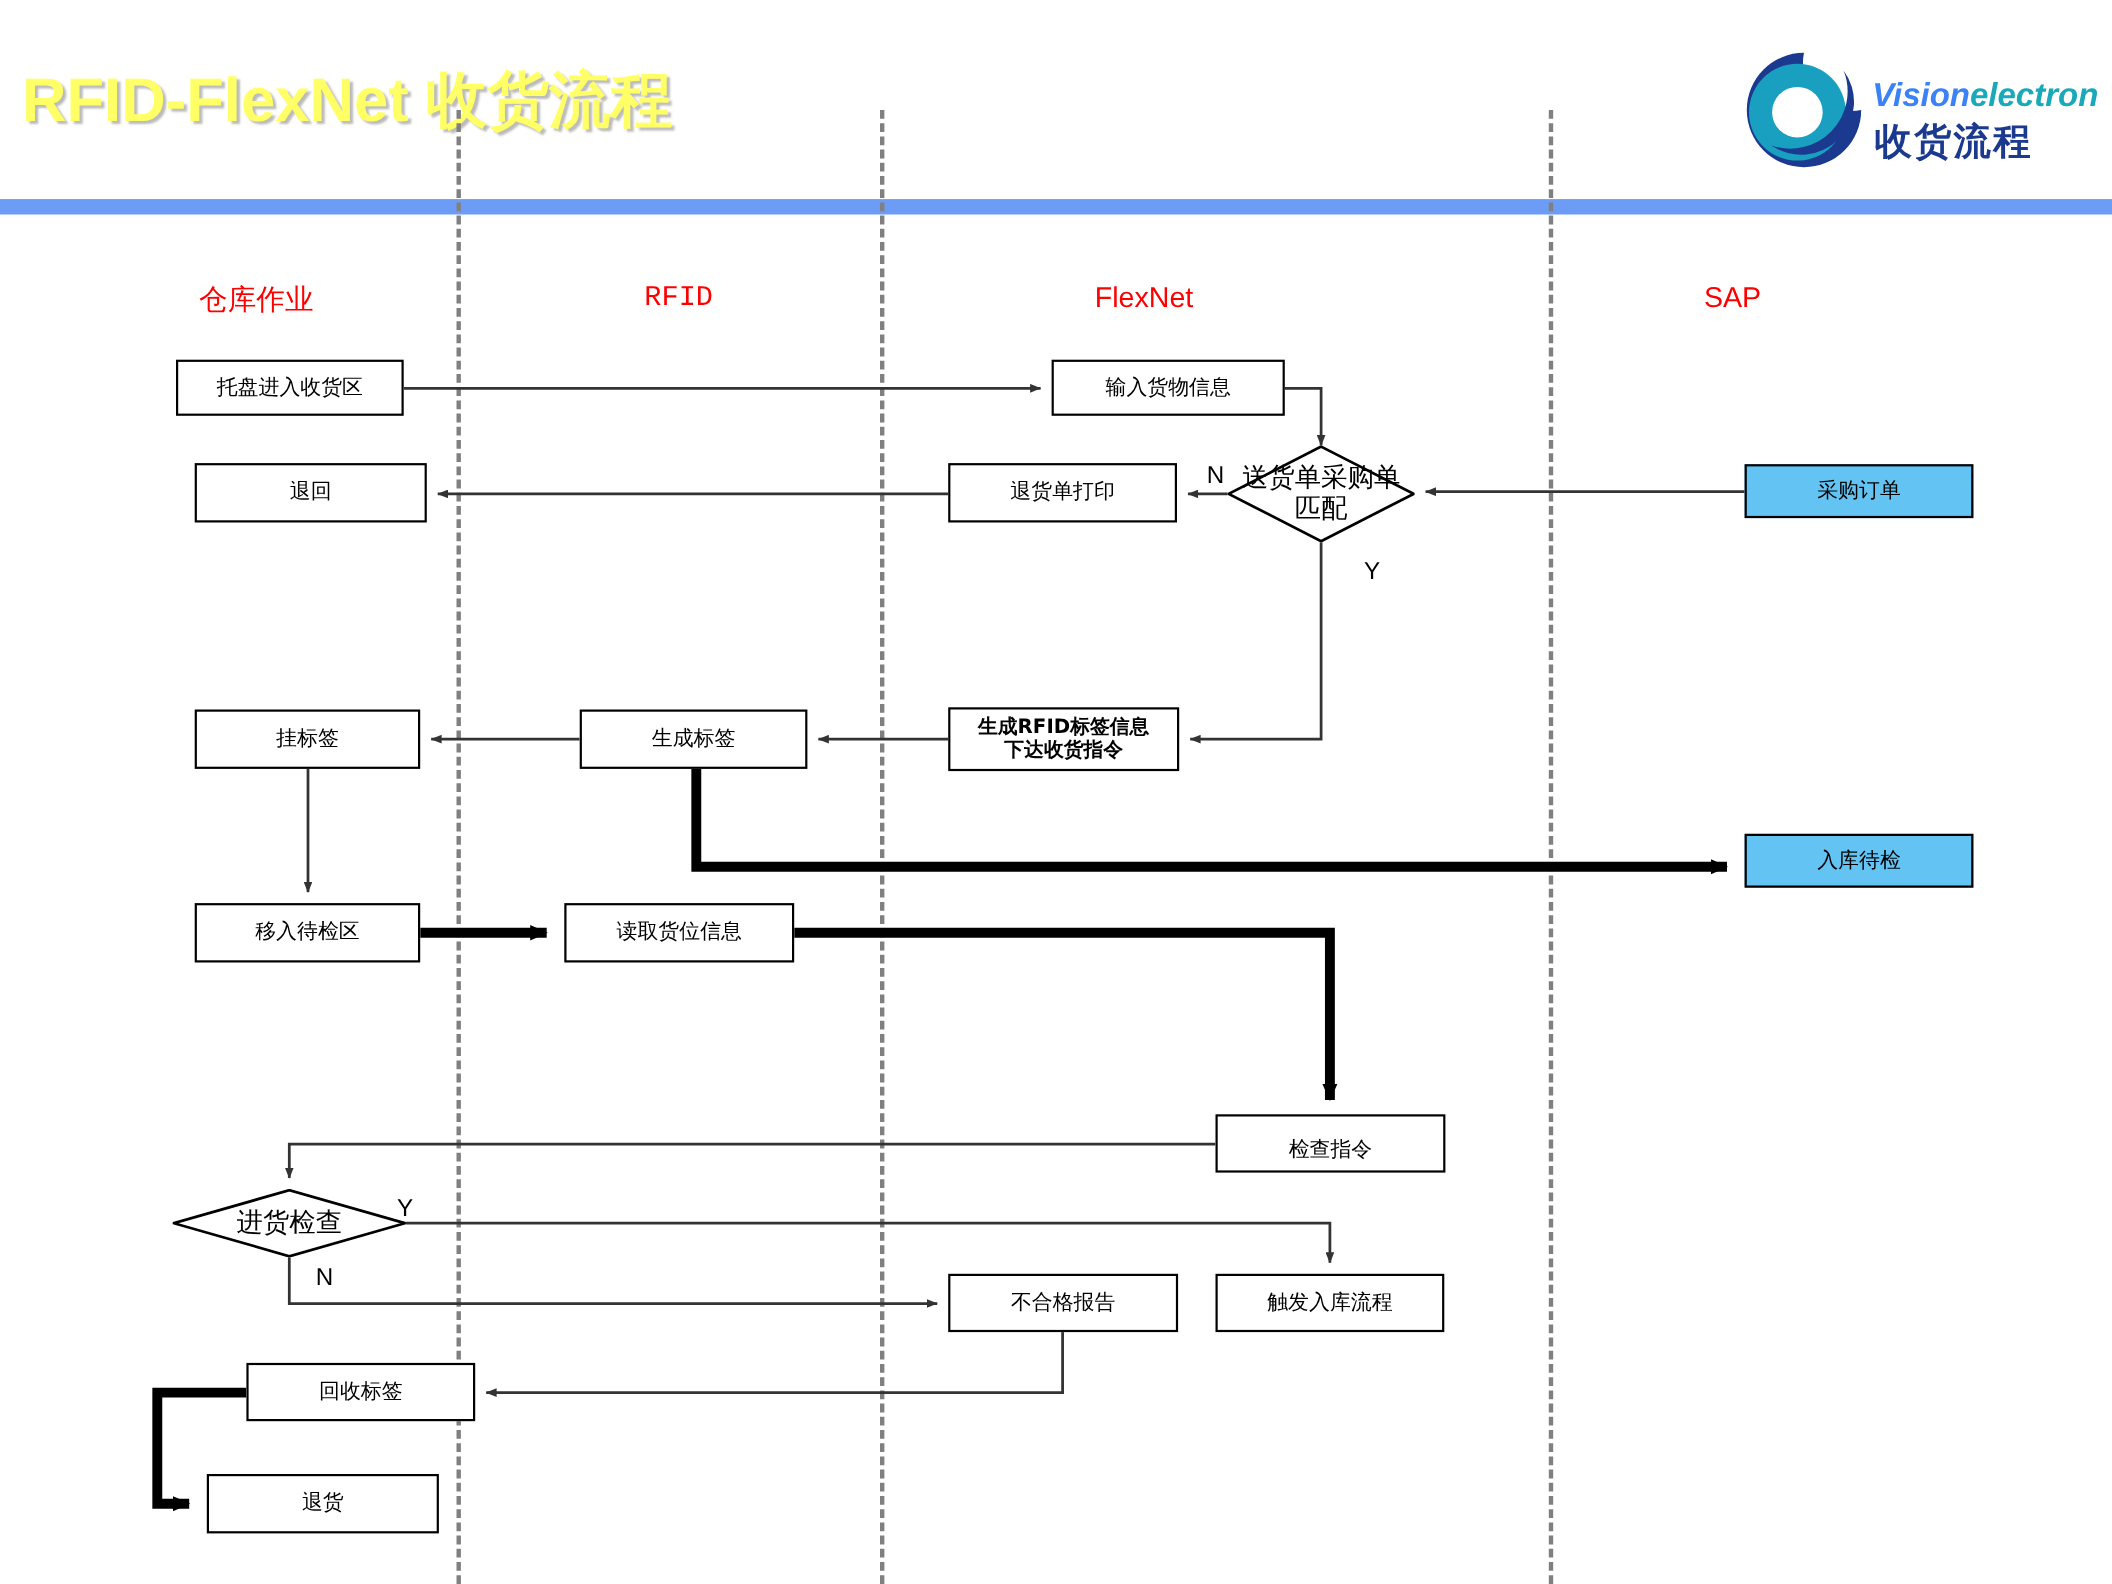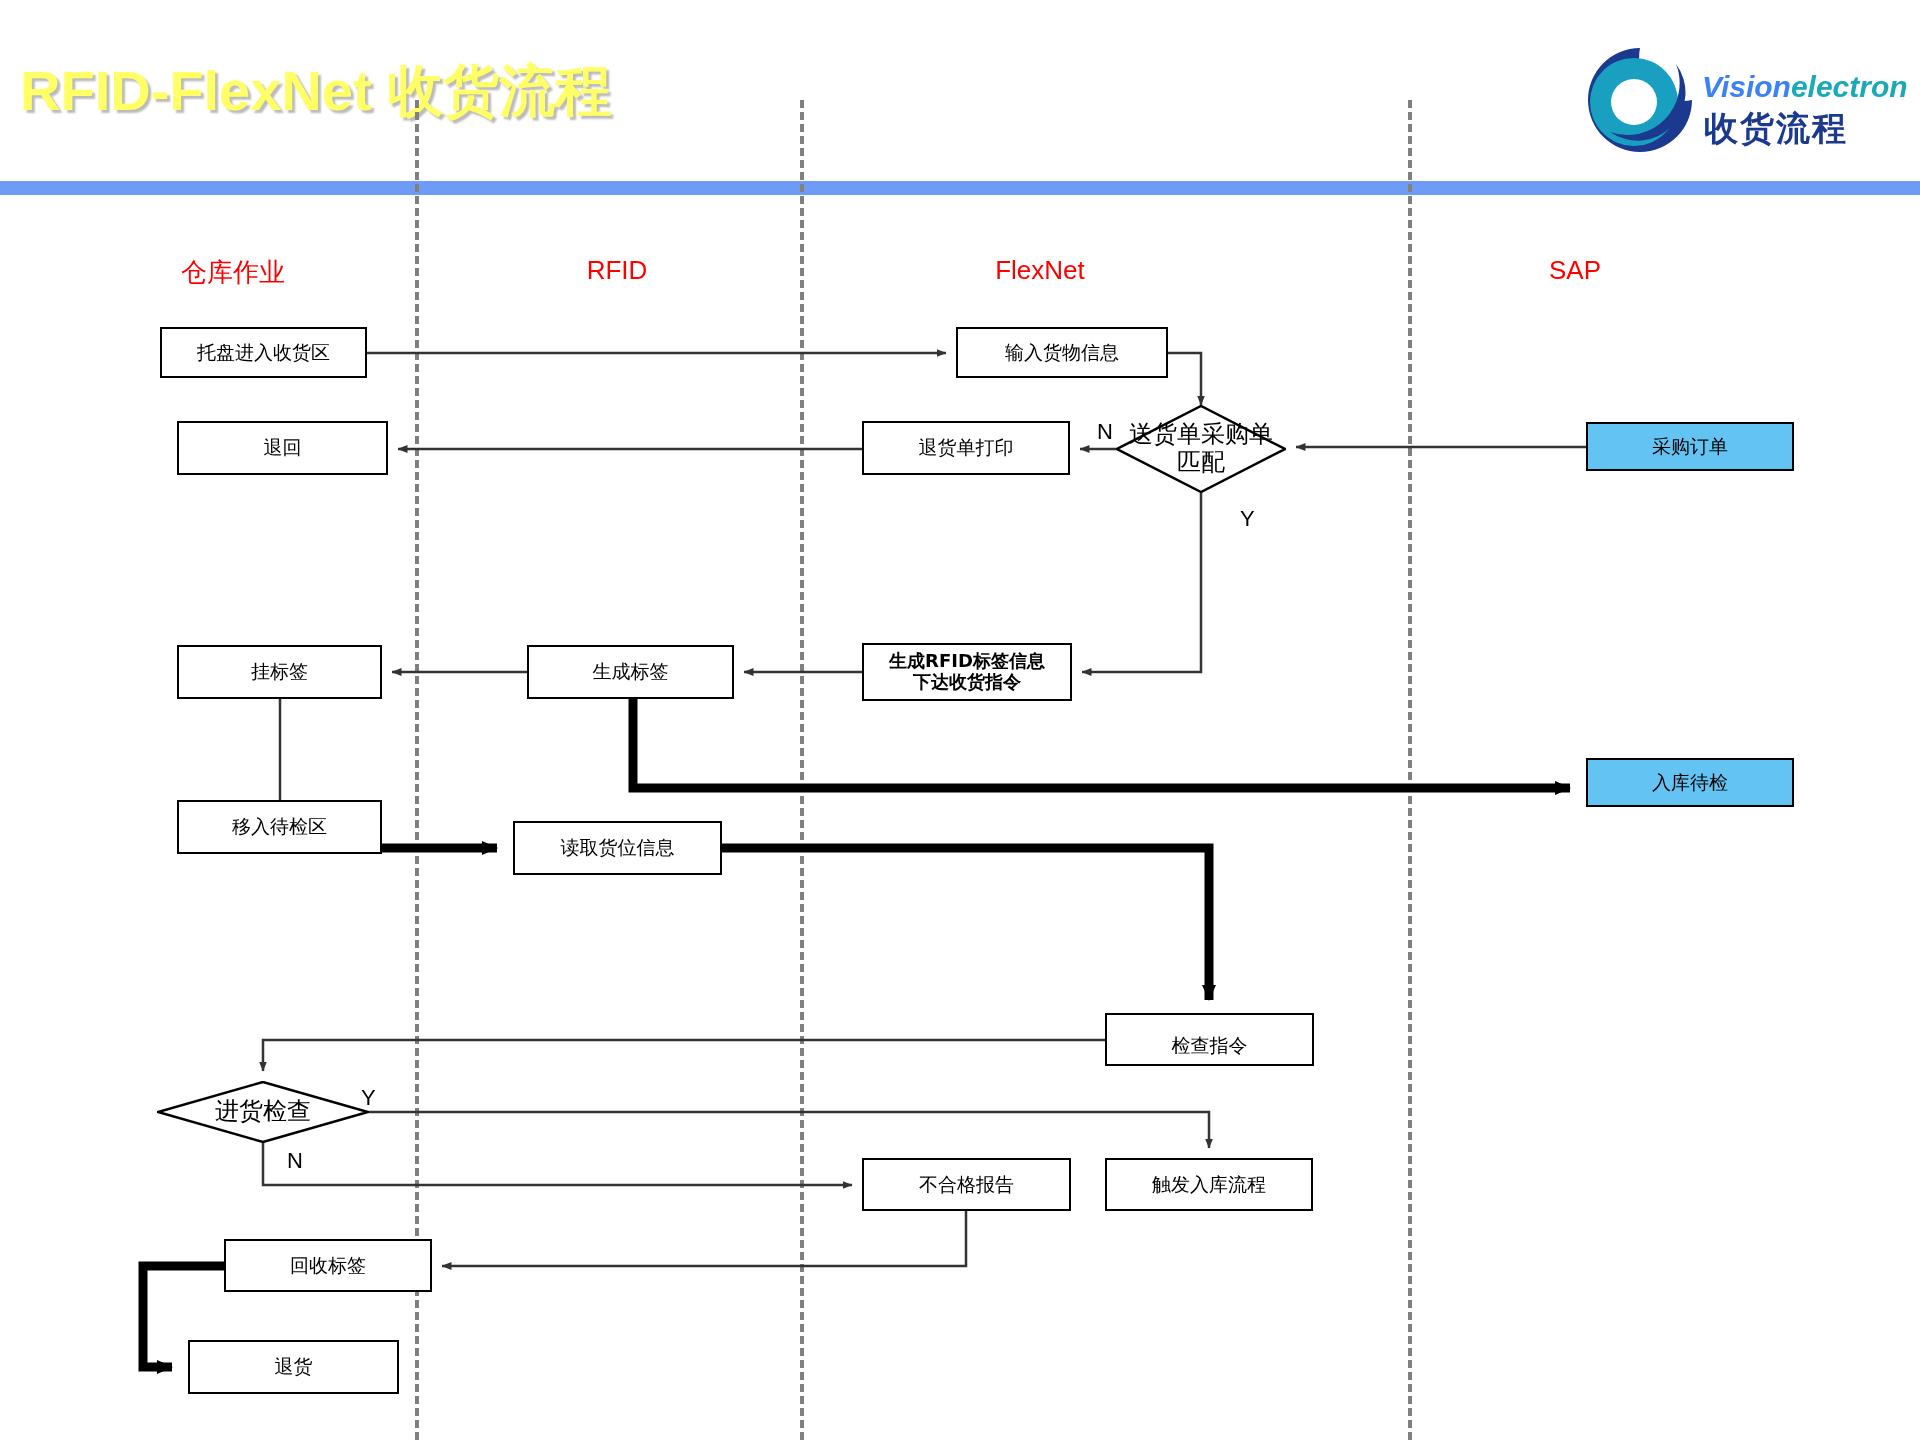--- a/index.html
+++ b/index.html
@@ -117,21 +117,21 @@
   </div>
 
   <div id="lane-lines">
       <div class="lane" style="left: 415px;"></div>
       <div class="lane" style="left: 800px;"></div>
       <div class="lane" style="left: 1408px;"></div>
     </div>
 
   <div id="lane-titles">
       <div class="lane-title" style="left: 133px; top: 255px; width: 200px;">仓库作业</div>
-      <div class="lane-title en" style="left: 517px; top: 255px; width: 200px;">RFID</div>
+      <div class="lane-title en" style="left: 517px; top: 255px; width: 200px; font-family: Liberation Mono, monospace;">RFID</div>
       <div class="lane-title en" style="left: 940px; top: 255px; width: 200px;">FlexNet</div>
       <div class="lane-title en" style="left: 1475px; top: 255px; width: 200px;">SAP</div>
     </div>
 
   <svg id="wires">
     <defs>
       <marker id="ah" markerWidth="10" markerHeight="8" refX="9.5" refY="4" orient="auto" markerUnits="userSpaceOnUse">
         <path d="M0,0 L10,4 L0,8 z" fill="#333"></path>
       </marker>
       <marker id="ahb" markerWidth="16" markerHeight="14" refX="15" refY="7" orient="auto" markerUnits="userSpaceOnUse">
@@ -209,21 +209,21 @@
       <div class="box" style="left: 527px; top: 645px; width: 207px; height: 54px;">
         <span style="white-space: pre-line;">生成标签</span>
       </div>
       <div class="box bold-text" style="left: 862px; top: 643px; width: 210px; height: 58px;">
         <span style="white-space: pre-line;">生成RFID标签信息
 下达收货指令</span>
       </div>
       <div class="box blue" style="left: 1586px; top: 758px; width: 208px; height: 49px;">
         <span style="white-space: pre-line;">入库待检</span>
       </div>
-      <div class="box" style="left: 177px; top: 800px; width: 205px; height: 54px; text-align: right;">
+      <div class="box" style="left: 177px; top: 821px; width: 205px; height: 54px; text-align: right;">
         <span style="white-space: pre-line;">移入待检区</span>
       </div>
       <div class="box" style="left: 513px; top: 821px; width: 209px; height: 54px;">
         <span style="white-space: pre-line;">读取货位信息</span>
       </div>
       <div class="box" style="left: 1105px; top: 1013px; width: 209px; height: 53px;">
         <span style="white-space: pre-line; margin-top: 12px;">检查指令</span>
       </div>
       <div class="diamond" style="left: 157px; top: 1081px; width: 212px; height: 62px;">
         <svg width="212" height="62" viewBox="0 0 212 62">

